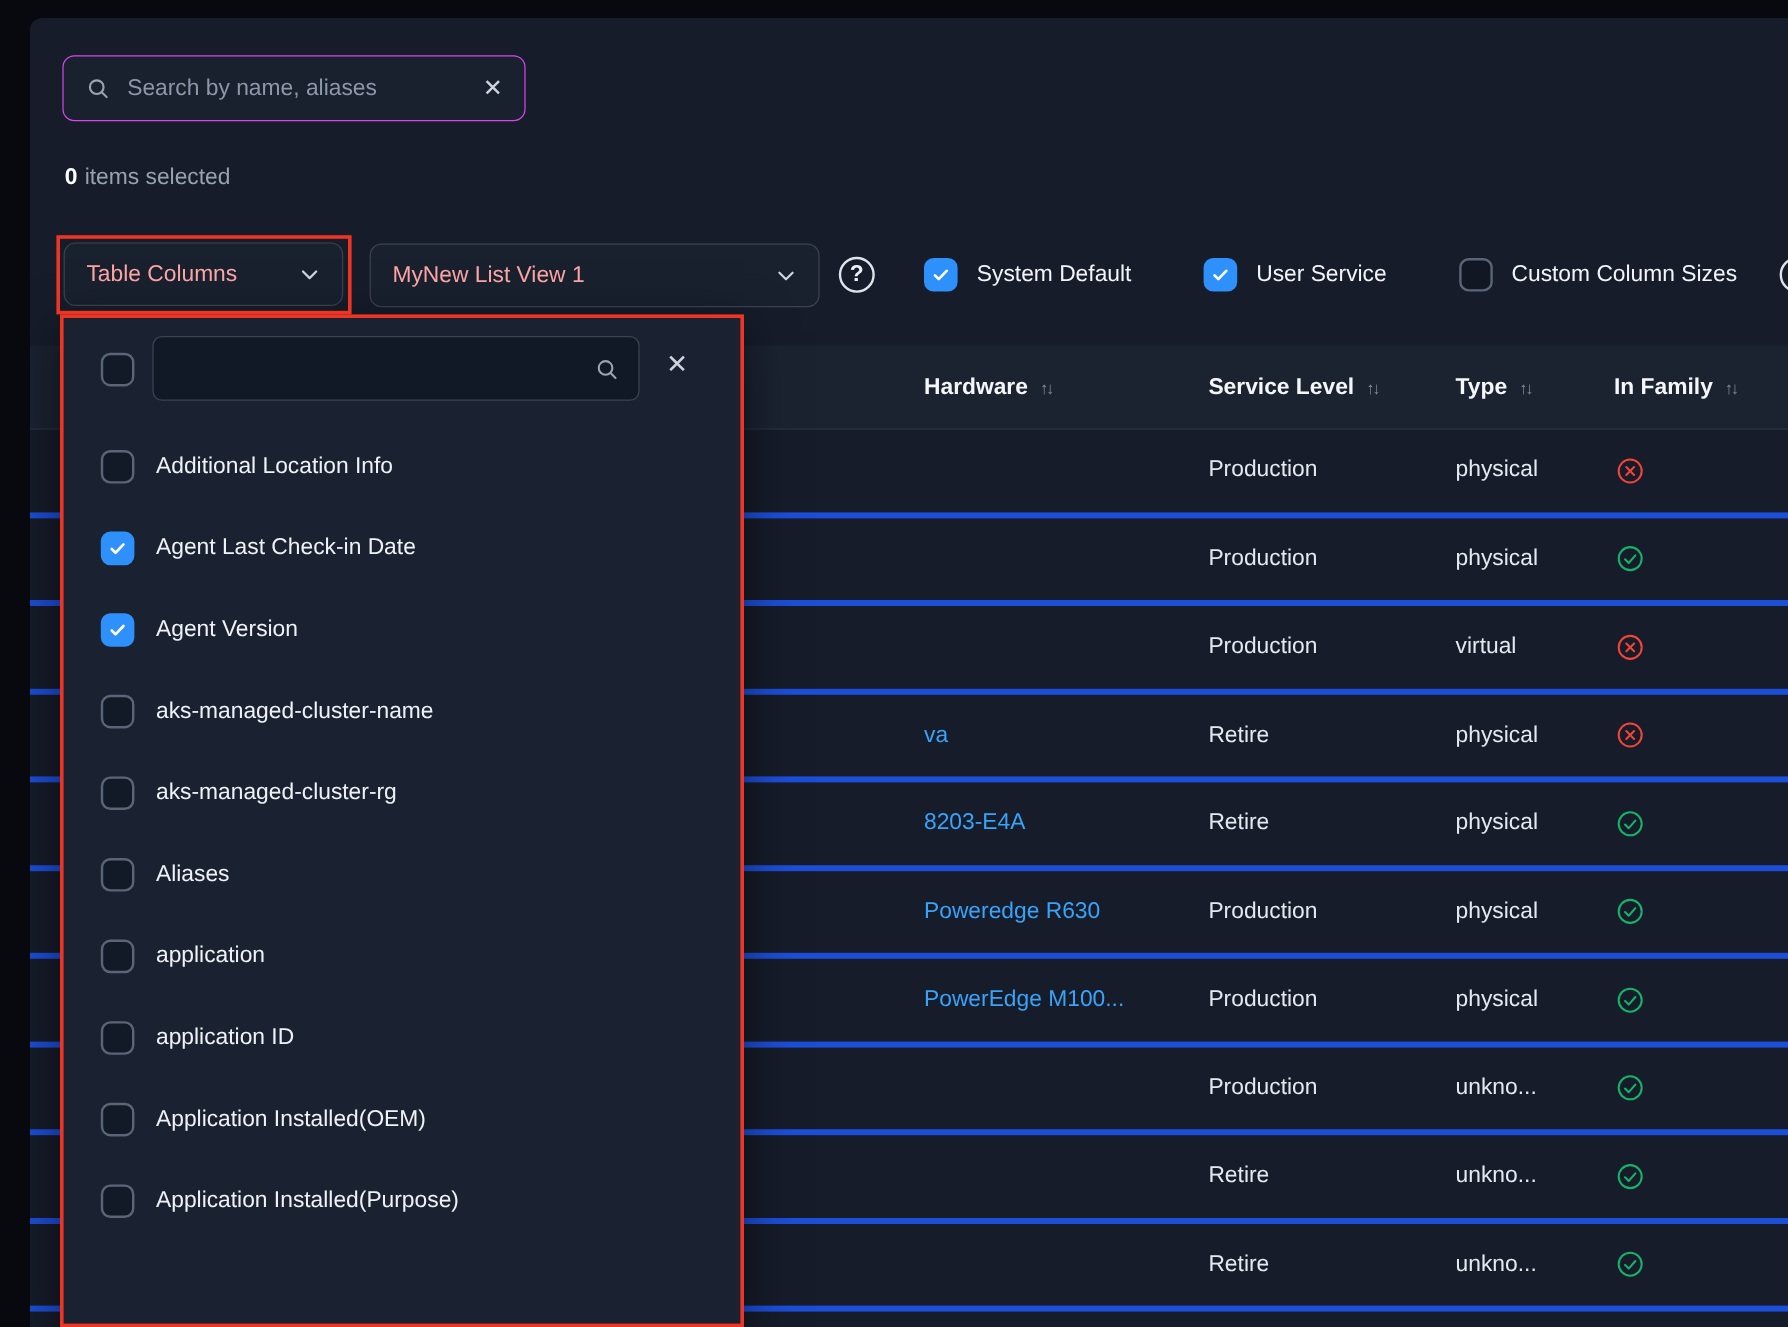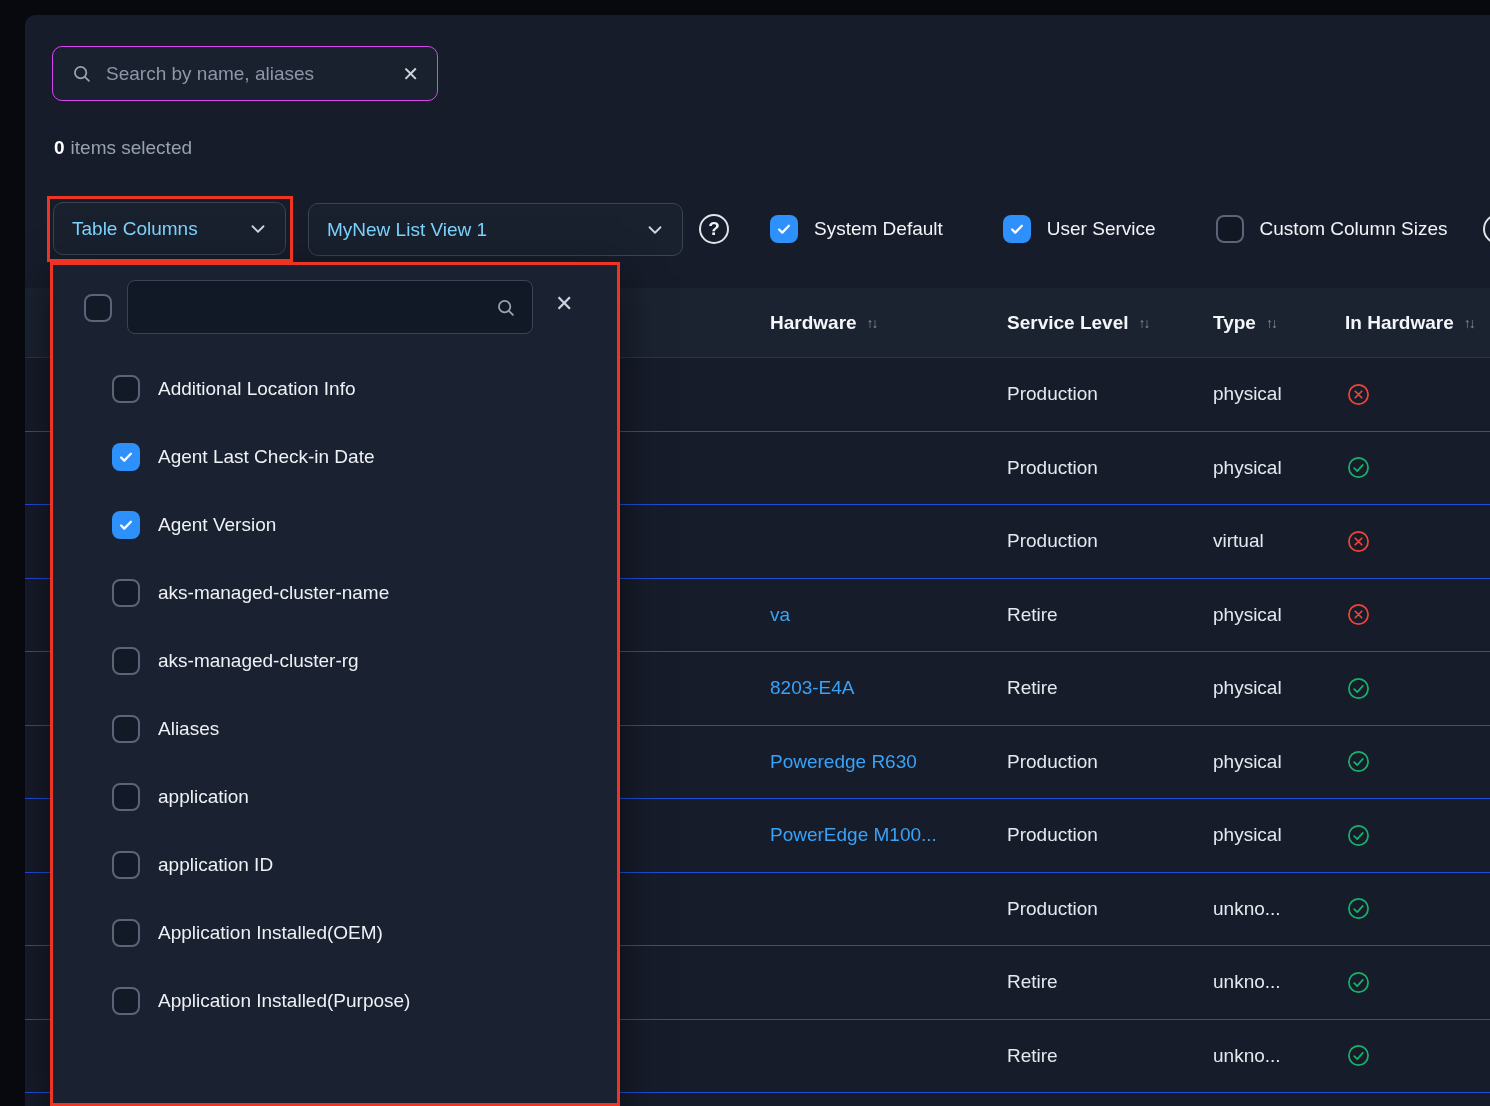--- a/index.html
+++ b/index.html
@@ -17,21 +17,21 @@
   .searchbox input::placeholder{color:#8d97a7;}
   .xglyph{color:#cfd4dc;font-size:20px;line-height:1;cursor:pointer;}
 
   
   .selline{position:absolute;left:29px;top:122px;font-size:19px;color:#98a1b0;}
   .selline .count{color:#ffffff;font-weight:700;margin-right:6px;}
 
   
   .dd{position:absolute;height:53px;background:#19202e;border:1px solid #3c4352;
     border-radius:10px;display:flex;align-items:center;justify-content:space-between;
-    padding:0 16px 0 18px;color:#7dd3fc;font-size:19px;cursor:pointer;}
+    padding:0 16px 0 18px;color:#fca5a5;font-size:19px;cursor:pointer;}
   .btn-columns{left:28px;top:187px;width:233px;}
   .view-select{left:283px;top:188px;width:375px;}
   .chev{width:22px;height:22px;flex:0 0 auto;}
   .annot-btn{position:absolute;left:22px;top:181px;width:246px;height:66px;
     border:3px solid #ee3524;z-index:40;pointer-events:none;}
   .help{position:absolute;left:674px;top:199px;width:30px;height:30px;border-radius:50%;
     border:2px solid #dfe3ea;color:#eef1f5;font-size:19px;font-weight:700;
     display:flex;align-items:center;justify-content:center;cursor:pointer;}
   .help.clipped{left:1458px;}
   .tchecks{position:absolute;left:745px;top:186px;height:56px;display:flex;
@@ -46,21 +46,21 @@
   .cb.on{border:none;background:#2e90fa;}
   .cb.on svg{width:18px;height:18px;}
 
   
   .thead{position:absolute;left:0;right:0;top:273px;height:70px;background:#1b2331;
     border-bottom:1px solid #2c3343;z-index:1;}
   .th{position:absolute;top:0;height:100%;display:flex;align-items:center;gap:10px;
     color:#f4f6fa;font-size:19px;font-weight:700;cursor:pointer;white-space:nowrap;}
   .sort{color:#7f8a9b;font-size:14px;font-weight:400;letter-spacing:-2px;}
   .tbody{position:absolute;left:0;right:0;top:343px;z-index:1;}
-  .tr{position:relative;height:73.5px;border-bottom:1px solid #1d4ed8;}
+  .tr{position:relative;height:73.5px;border-bottom:5px solid #1d4ed8;}
   .td{position:absolute;top:0;height:100%;display:flex;align-items:center;
     color:#e4e9f0;font-size:19px;white-space:nowrap;}
   .td.link{color:#38a3f8;cursor:pointer;}
   .col-hw{left:745px;}
   .col-sl{left:982px;}
   .col-ty{left:1188px;}
   .col-is{left:1320px;}
   .c-isicon{left:1322px;}
   .td svg{width:23px;height:23px;}
 
@@ -70,21 +70,21 @@
     box-shadow:0 14px 40px rgba(0,0,0,.55);}
   .phead{position:relative;height:90px;}
   .phead .cb{position:absolute;left:31px;top:29px;}
   .pinput{position:absolute;left:74px;top:15px;width:406px;height:54px;
     background:#121926;border:1px solid #3c4352;border-radius:8px;
     display:flex;align-items:center;padding:0 16px;gap:10px;}
   .pinput input{flex:1;background:transparent;border:none;outline:none;
     color:#e8ecf2;font-size:19px;font-family:inherit;}
   .pclose{position:absolute;left:502px;top:28px;color:#cfd4dc;font-size:22px;
     cursor:pointer;line-height:1;}
-  .plist{position:absolute;left:0;right:0;top:90px;bottom:0;overflow:hidden;padding-left:28px;}
+  .plist{position:absolute;left:0;right:0;top:90px;bottom:0;overflow:hidden;}
   .pitem{position:relative;height:68px;display:flex;align-items:center;
     padding-left:31px;gap:18px;cursor:pointer;}
   .pitem.hl{background:#262e3d;}
   .plabel{color:#eef1f5;font-size:19px;white-space:nowrap;}
 
   .icon-svg{display:block;}
 </style>
 </head>
 <body>
 
@@ -152,21 +152,21 @@
       </div>
       <div class="th col-sl">
         <span>Service Level</span>
         <span class="sort">↑↓</span>
       </div>
       <div class="th col-ty">
         <span>Type</span>
         <span class="sort">↑↓</span>
       </div>
       <div class="th col-is">
-        <span>In Hardware</span>
+        <span>In Family</span>
         <span class="sort">↑↓</span>
       </div>
     </div>
   <div class="tbody">
       <div class="tr">
         <div class="td col-hw"></div>
         <div class="td col-sl">Production</div>
         <div class="td col-ty">physical</div>
         <div class="td c-isicon">
           <svg viewBox="0 0 24 24">

